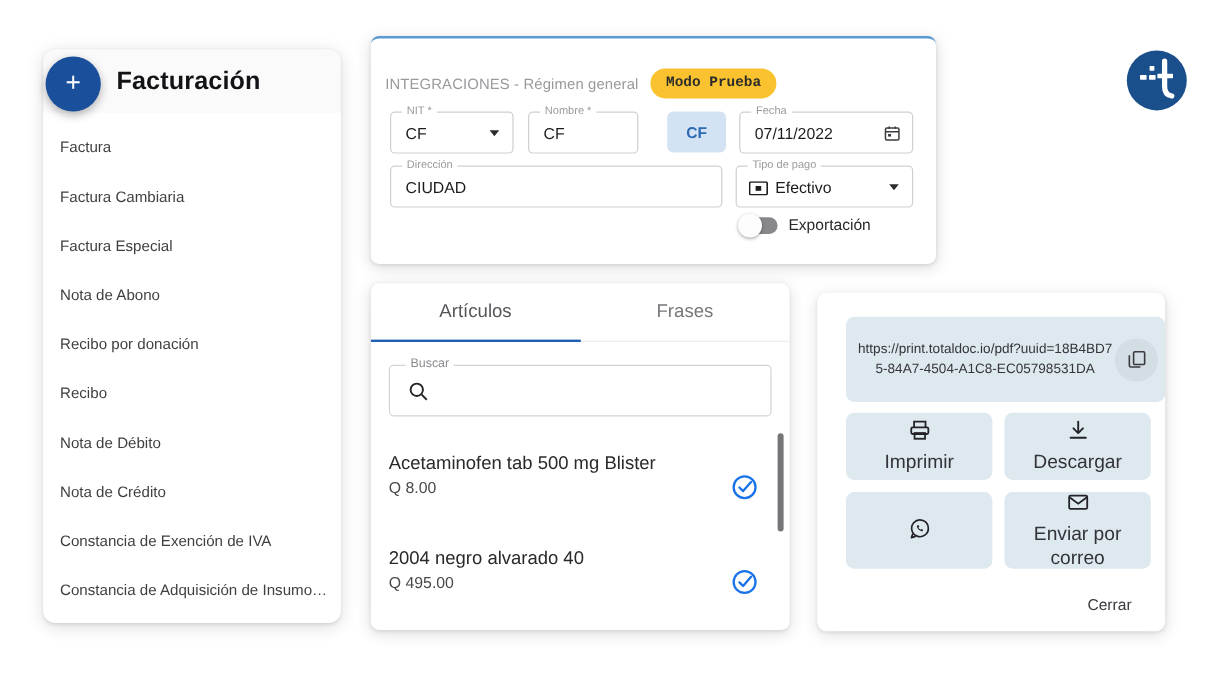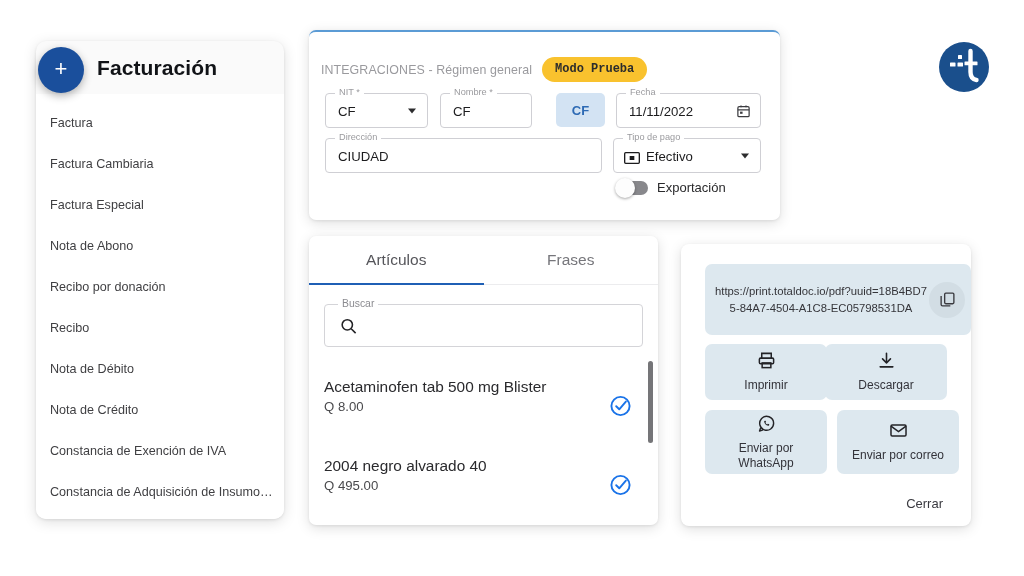--- a/index.html
+++ b/index.html
@@ -338,27 +338,27 @@
     background: #dde8ef;
     border-radius: 7px;
     display: flex; flex-direction: column;
     align-items: center; justify-content: center;
     gap: 5px;
     cursor: pointer;
     border: none;
     font-family: "Liberation Sans", sans-serif;
   }
   .act-btn .lbl {
-    font-size: 12px;
+    font-size: 16px;
     color: #33333a;
     text-align: center;
     line-height: 1.25;
   }
   #btn-imprimir  { left: 24px;  top: 100px; width: 122px; height: 56px; }
-  #btn-descargar { left: 144px; top: 100px; width: 122px; height: 56px; }
+  #btn-descargar { left: 156px; top: 100px; width: 122px; height: 56px; }
   #btn-whatsapp  { left: 24px;  top: 166px; width: 122px; height: 64px; }
   #btn-correo    { left: 156px; top: 166px; width: 122px; height: 64px; }
   #cerrar-btn {
     position: absolute;
     right: 22px; bottom: 14px;
     font-size: 13px;
     color: #3a3a40;
     background: none; border: none;
     cursor: pointer;
     font-family: "Liberation Sans", sans-serif;
@@ -432,21 +432,21 @@
 
   <div class="field" id="f-nombre">
     <span class="flabel">Nombre *</span>
     <span class="fval">CF</span>
   </div>
 
   <button id="cf-btn">CF</button>
 
   <div class="field" id="f-fecha">
     <span class="flabel">Fecha</span>
-    <span class="fval">11/11/2022</span>
+    <span class="fval">07/11/2022</span>
     <span id="cal-icon">
       <svg viewBox="0 0 24 24" width="15" height="15" fill="none" stroke="#3c3c40" stroke-width="2">
         <rect x="3" y="5" width="18" height="16" rx="2"></rect>
         <line x1="3" y1="10" x2="21" y2="10"></line>
         <line x1="8" y1="3" x2="8" y2="6"></line>
         <line x1="16" y1="3" x2="16" y2="6"></line>
         <rect x="6.5" y="13" width="4" height="3.5" fill="#3c3c40" stroke="none"></rect>
       </svg>
     </span>
   </div>
@@ -554,21 +554,20 @@
       <span class="lbl">Descargar</span>
     </button>
 
     <button class="act-btn" id="btn-whatsapp">
       <span>
         <svg viewBox="0 0 24 24" width="19" height="19" fill="none" stroke="#232327" stroke-width="1.8">
           <path d="M21 11.6 A8.8 8.8 0 1 1 5.6 5.9 A8.8 8.8 0 0 1 21 11.6 Z M4.4 18.1 L3.2 21.5 L6.9 20.4" stroke-linecap="round" stroke-linejoin="round"></path>
           <path d="M9 9 C9 11.8 11.4 14.4 14.2 14.8 C14.9 14.9 15.4 14.4 15.4 13.8 L15.4 13.1 L13.7 12.4 L12.9 13.3 C11.9 12.8 11 11.9 10.6 10.9 L11.5 10.1 L10.8 8.5 L10.1 8.5 C9.5 8.5 9 8.9 9 9 Z" fill="#232327" stroke="none"></path>
         </svg>
       </span>
-      <span class="lbl">Enviar por WhatsApp</span>
     </button>
 
     <button class="act-btn" id="btn-correo">
       <span>
         <svg viewBox="0 0 24 24" width="19" height="19" fill="none" stroke="#232327" stroke-width="1.9">
           <rect x="2.5" y="5" width="19" height="14" rx="1.5"></rect>
           <path d="M2.5 6.5 L12 13.5 L21.5 6.5"></path>
         </svg>
       </span>
       <span class="lbl">Enviar por correo</span>

